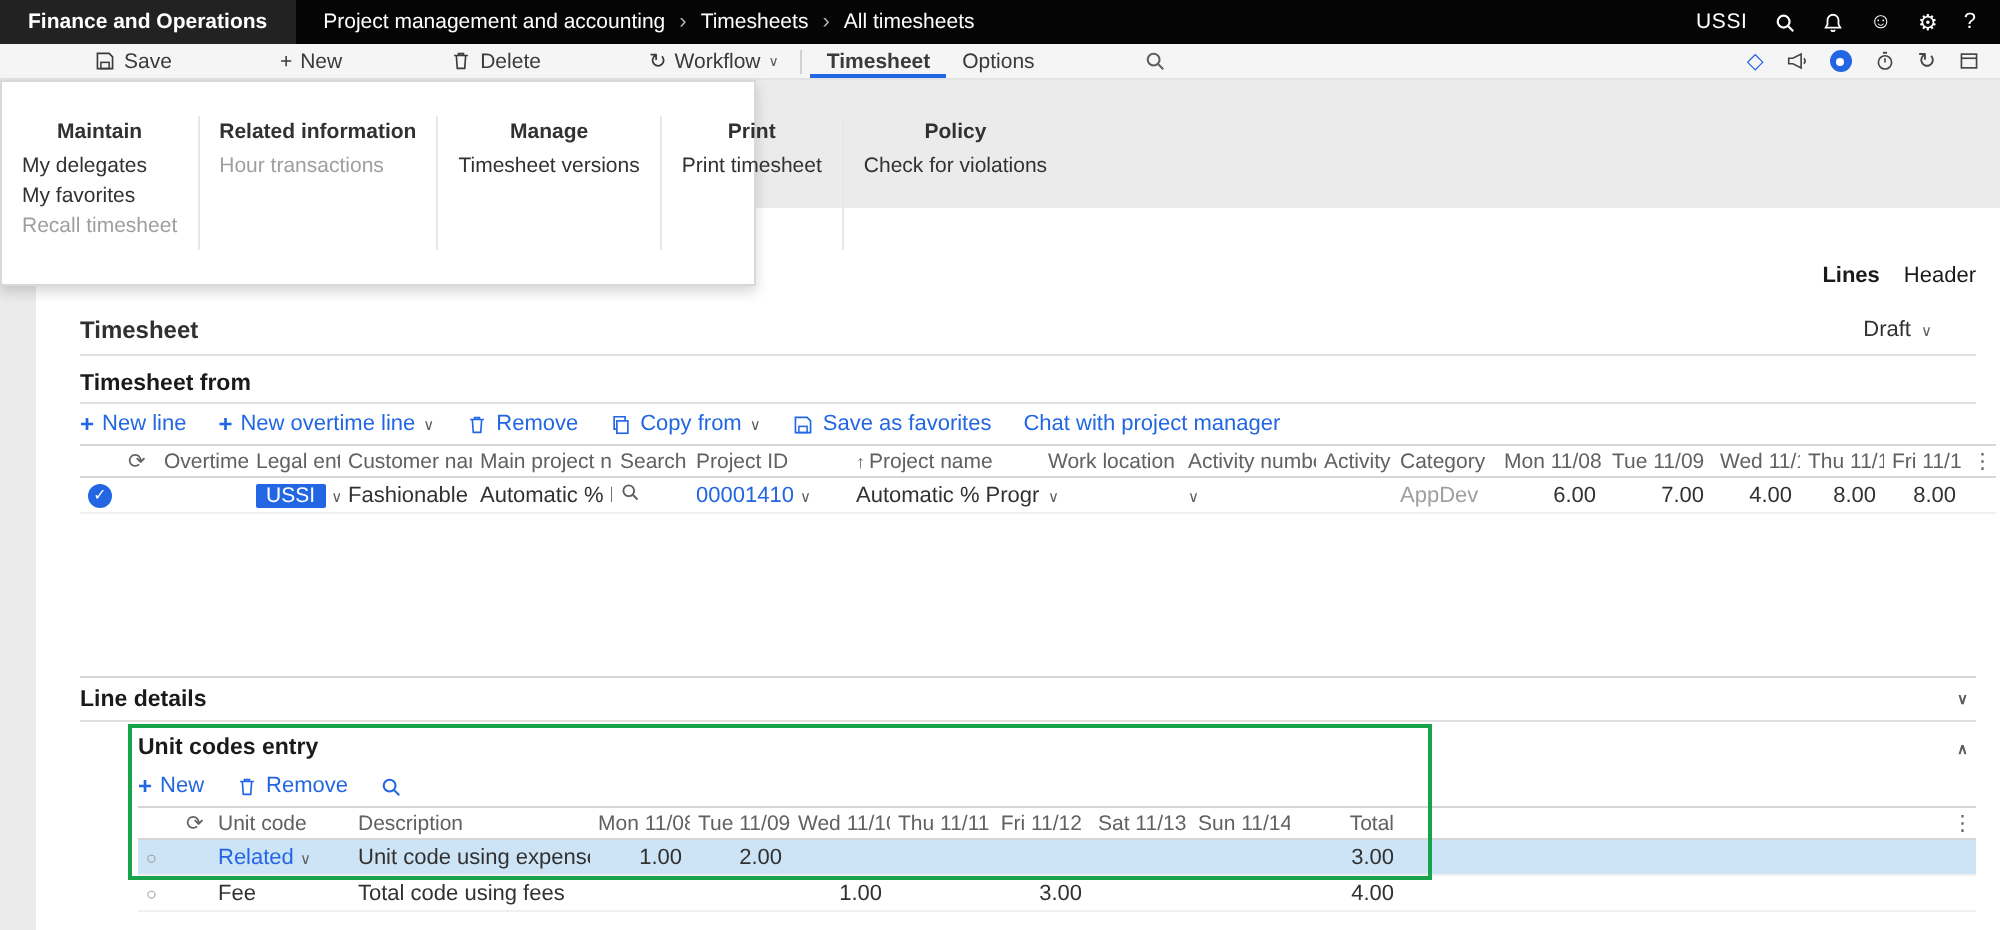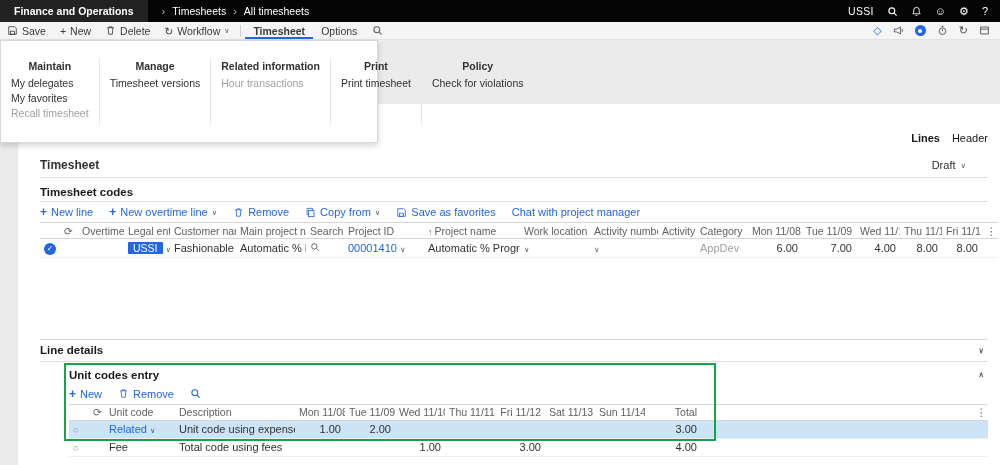--- a/index.html
+++ b/index.html
@@ -13,21 +13,21 @@
   .topbar-app { background:#222; height:100%; display:flex; align-items:center; padding:0 14px; font-weight:bold; white-space:nowrap; cursor:pointer; }
   .topbar-crumbs { display:flex; align-items:center; gap:7px; padding-left:14px; }
   .crumb { cursor:pointer; white-space:nowrap; }
   .crumb-sep { color:#b5b5b5; font-size:11px; }
   .topbar-right { margin-left:auto; display:flex; align-items:center; gap:13px; padding-right:12px; }
   .topbar-right .glyph { font-size:11px; cursor:pointer; }
   .company { cursor:pointer; letter-spacing:.3px; }
 
   
   .cmdbar { height:18px; background:#f5f5f5; border-bottom:1px solid #e3e3e3; display:flex; align-items:center; font-size:10.5px; color:#3b3a39; }
-  .cmd-item { padding:0 7px; height:100%; }
+  .cmd-item { padding:0 7px; height:100%;margin-left:40px; }
   .cmd-item .chev { font-size:7px; color:#605e5c; }
   .cmd-sep { width:1px; height:12px; background:#d1d1d1; margin:0 4px; }
   .cmd-tab { padding:0 8px; height:100%; }
   .cmd-tab.active { font-weight:bold; box-shadow:inset 0 -2px 0 #2266E3; }
   .cmd-right { margin-left:auto; display:flex; align-items:center; gap:11px; padding-right:10px; }
   .cmd-right .glyph { font-size:11px; cursor:pointer; color:#444; }
   .glyph.blue { color:#2266E3; }
   .chat-badge { width:11px; height:11px; border-radius:50%; background:#2266E3; display:inline-flex; align-items:center; justify-content:center; cursor:pointer; }
   .chat-badge i { width:4px; height:4px; background:#fff; border-radius:50%; }
 
@@ -95,20 +95,21 @@
   .uc-header .chev-right { margin-left:auto; padding-right:4px; }
   tr.sel-uc td { background:#CDE4F7; }
   .uc-code { color:#2266E3; }
 </style>
 </head>
 <body>
 
 <div class="topbar">
   <div class="topbar-app">Finance and Operations</div>
   <div class="topbar-crumbs">
+    <span class="crumb">Project management and accounting</span>
     <span class="crumb-sep">›</span>
     <span class="crumb">Timesheets</span>
     <span class="crumb-sep">›</span>
     <span class="crumb">All timesheets</span>
   </div>
   <div class="topbar-right">
     <span class="company">USSI</span>
     <span class="glyph">
         <svg viewBox="0 0 16 16" width="11" height="11">
           <circle cx="7" cy="7" r="4.3" fill="none" stroke="#fff" stroke-width="1.6"></circle>
@@ -196,26 +197,26 @@
 <div class="workspace">
 
   <div class="flyout">
     <div class="fgroup">
       <div class="fgroup-title">Maintain</div>
       <div class="fgroup-item">My delegates</div>
       <div class="fgroup-item">My favorites</div>
       <div class="fgroup-item disabled">Recall timesheet</div>
     </div>
     <div class="fgroup">
+      <div class="fgroup-title">Related information</div>
+      <div class="fgroup-item disabled">Hour transactions</div>
+    </div>
+    <div class="fgroup">
       <div class="fgroup-title">Manage</div>
       <div class="fgroup-item">Timesheet versions</div>
-    </div>
-    <div class="fgroup">
-      <div class="fgroup-title">Related information</div>
-      <div class="fgroup-item disabled">Hour transactions</div>
     </div>
     <div class="fgroup">
       <div class="fgroup-title">Print</div>
       <div class="fgroup-item">Print timesheet</div>
     </div>
     <div class="fgroup">
       <div class="fgroup-title">Policy</div>
       <div class="fgroup-item">Check for violations</div>
     </div>
   </div>
@@ -249,21 +250,21 @@
 
     <div class="fasttab">
       <span class="ft-title">Timesheet</span>
       <span class="ft-right">
         <span>Draft</span>
         <span class="chev">∨</span>
       </span>
     </div>
 
     <div class="sec-header">
-      <span>Timesheet codes</span>
+      <span>Timesheet from</span>
     </div>
 
     <div class="toolbar">
       <button class="tb-btn">
         <span class="plus">+</span>
         <span>New line</span>
       </button>
       <button class="tb-btn">
         <span class="plus">+</span>
         <span>New overtime line</span>

